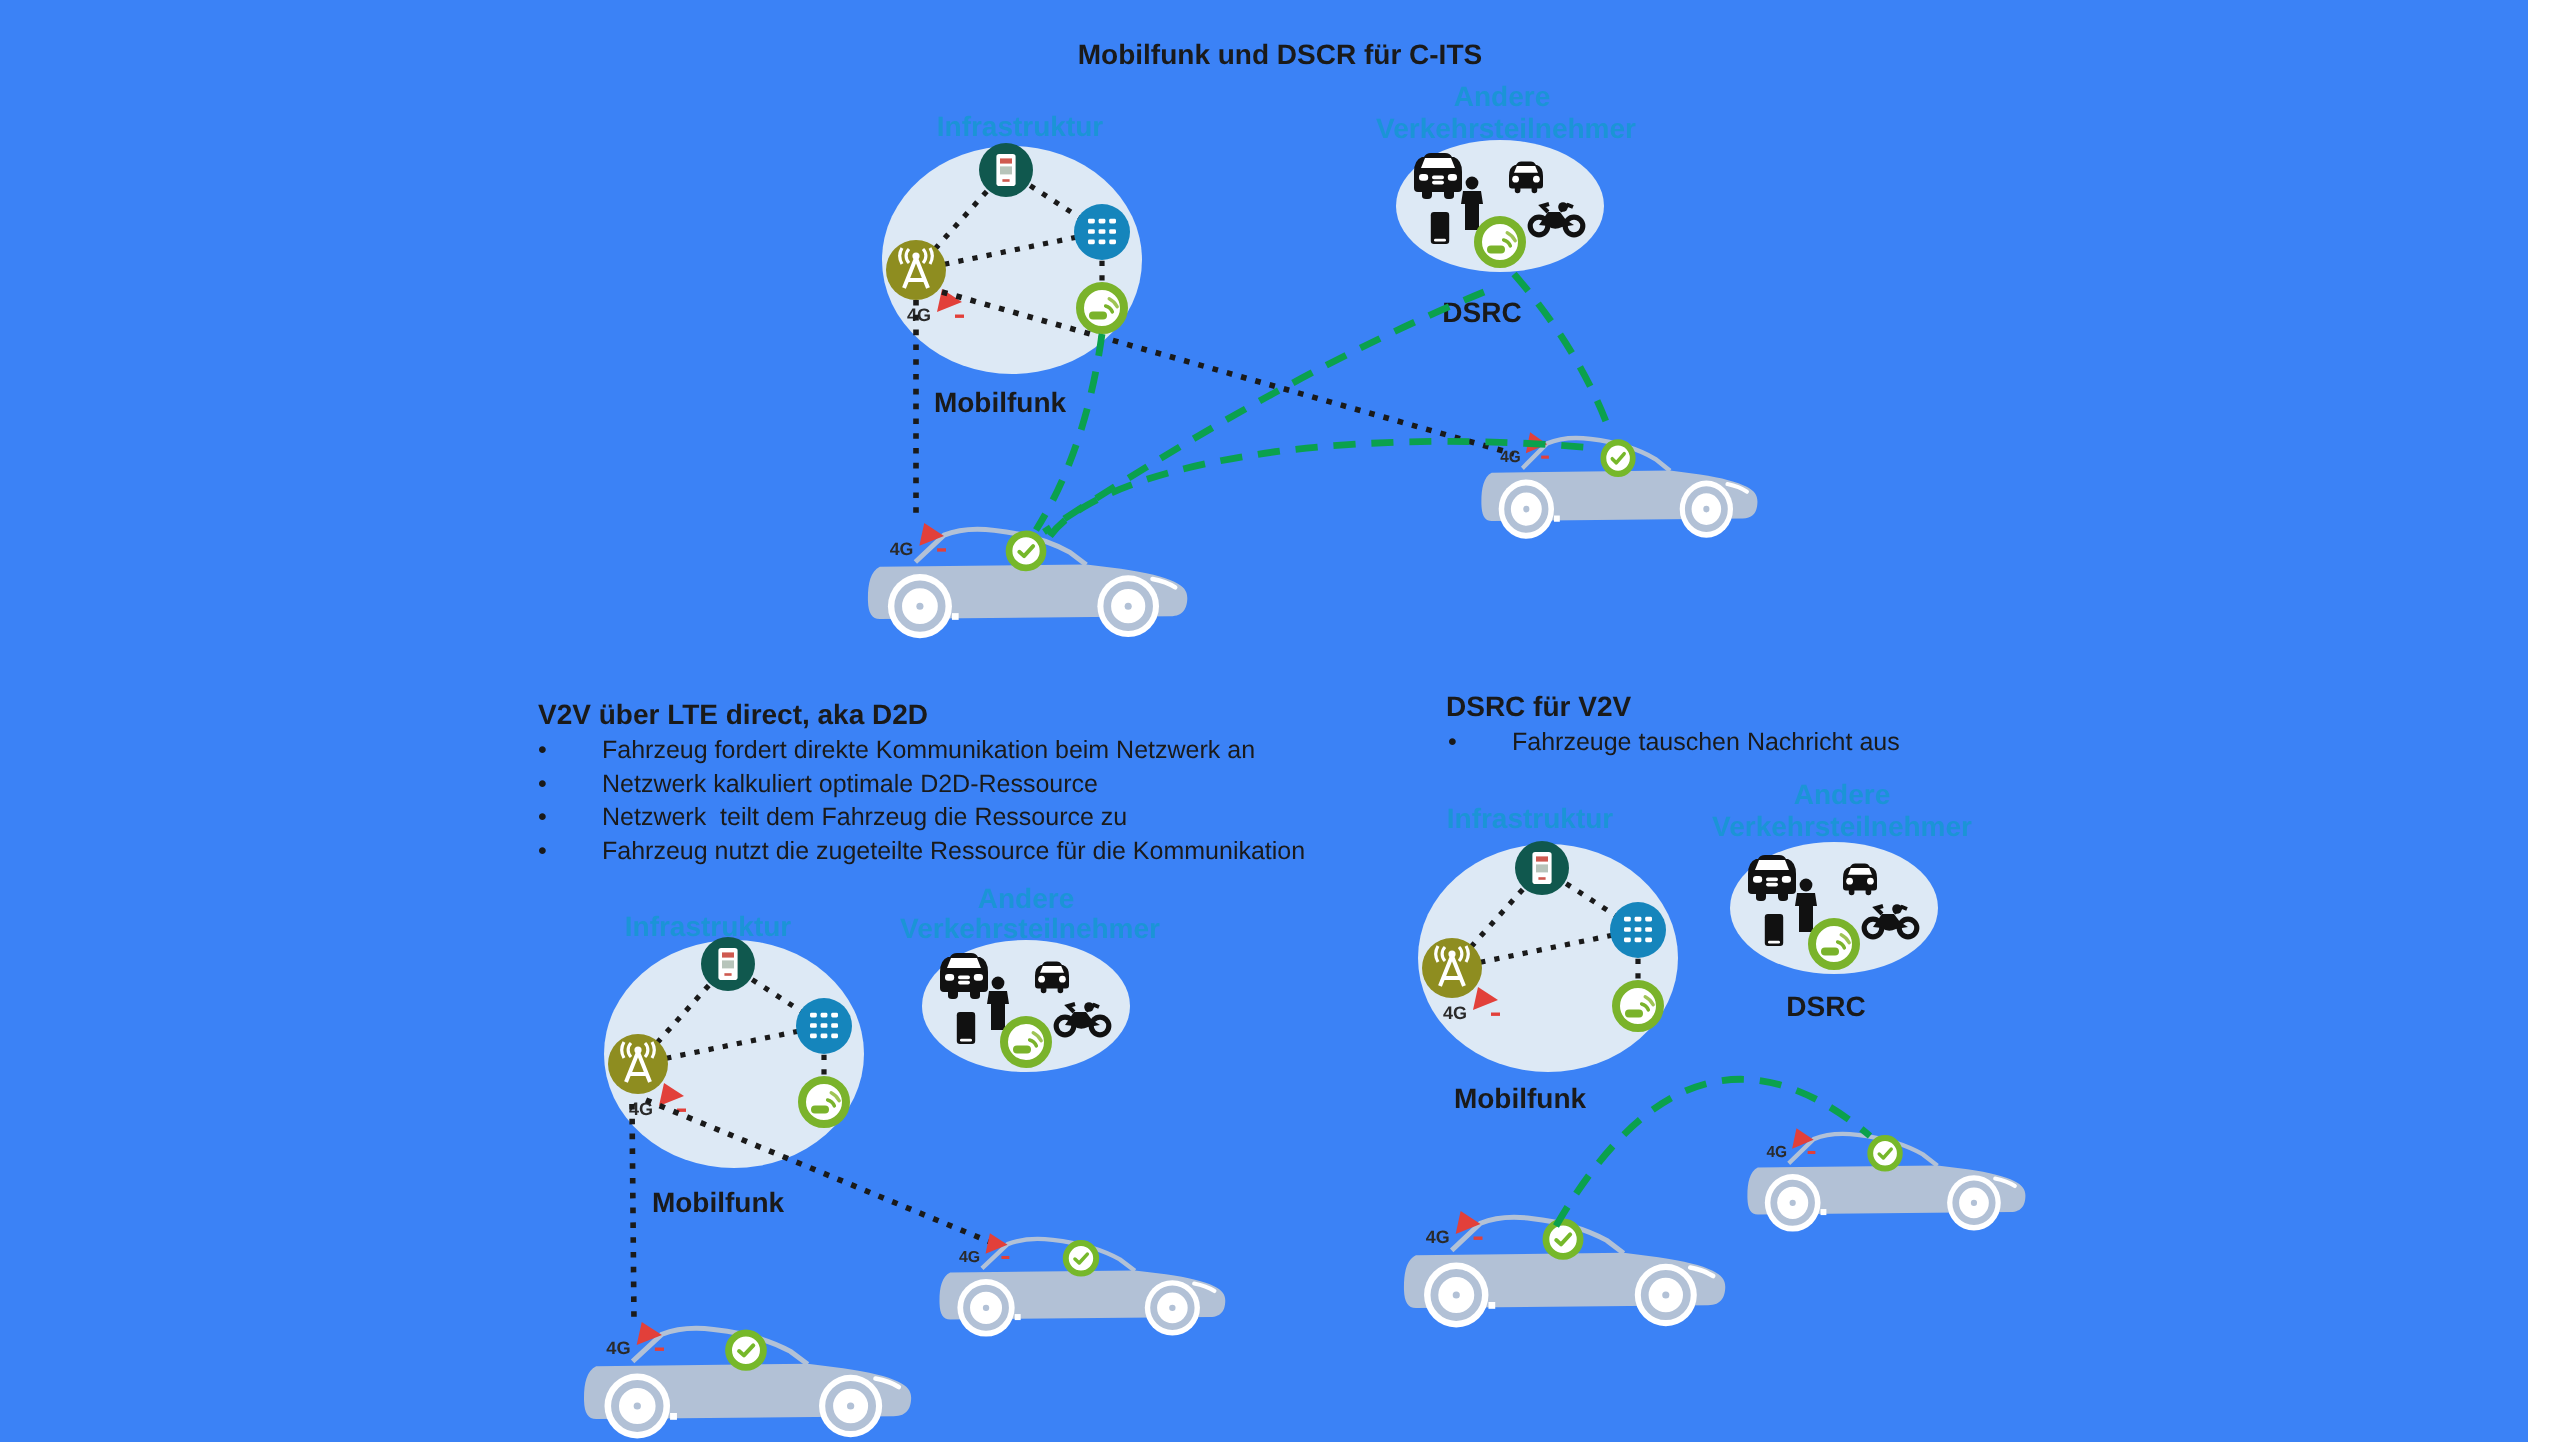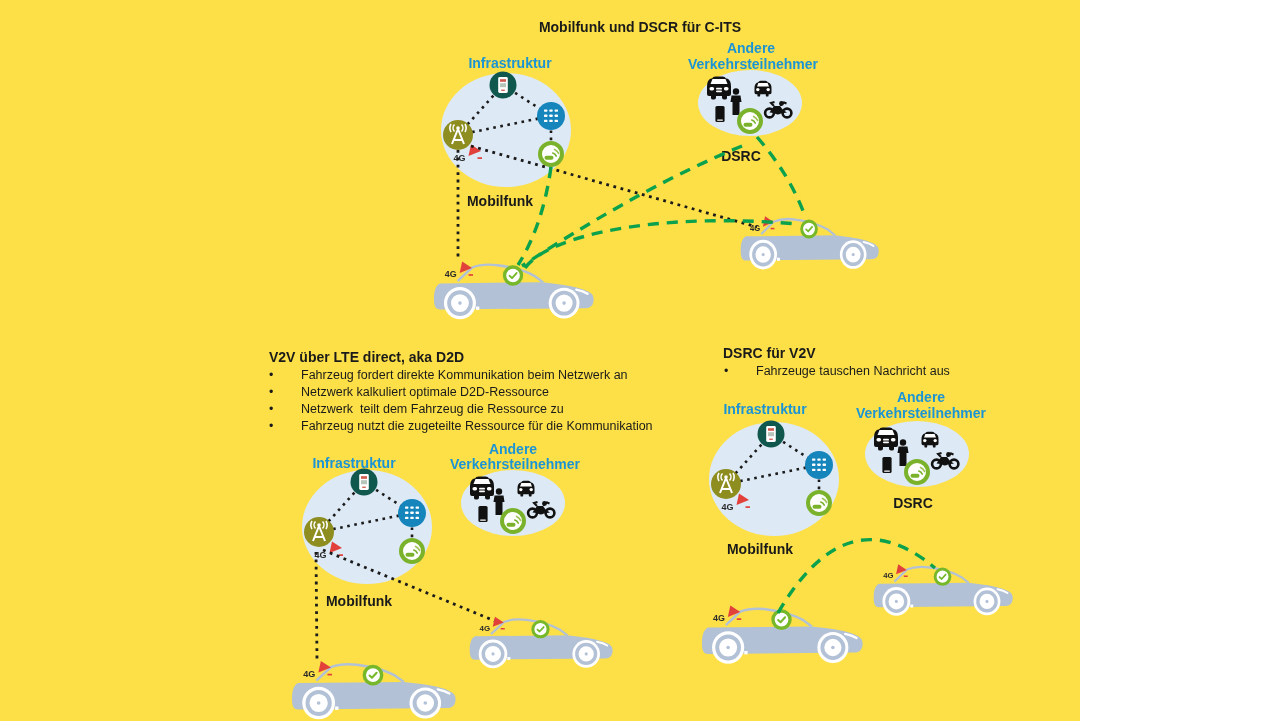--- a/index.html
+++ b/index.html
@@ -1,16 +1,16 @@
 <!DOCTYPE html>
 <html><head>
 <meta charset="utf-8">
 <style>
   html,body{margin:0;padding:0;background:#ffffff;}
-  #stage{position:relative;width:1080px;height:721px;overflow:hidden;background:#fde047;}
+  #stage{position:relative;width:1264px;height:721px;overflow:hidden;background:#3b82f6;}
   svg text{font-family:"Liberation Sans",sans-serif;}
 </style>
 </head>
 <body>
 <div id="stage">
 <svg width="1280" height="721" viewBox="0 0 1280 721">
 <defs>
 
   <g id="bigring">
     <circle cx="0" cy="0" r="11" fill="#ffffff" stroke="#7ab32b" stroke-width="4"></circle>

